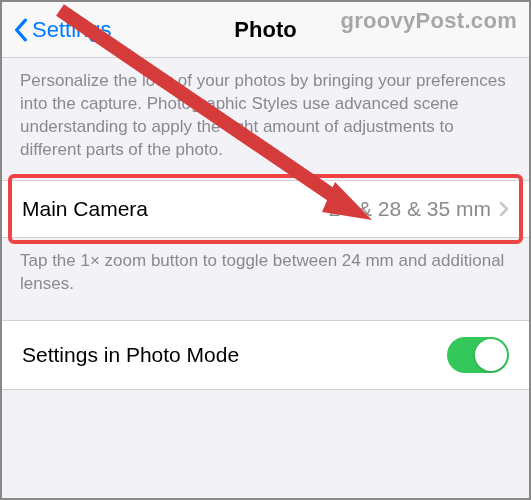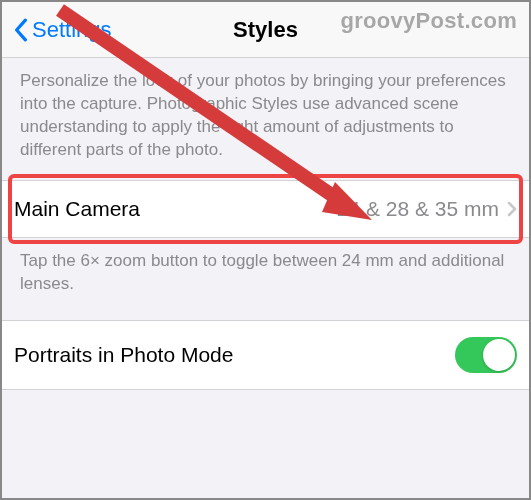--- a/index.html
+++ b/index.html
@@ -67,21 +67,21 @@
       padding: 12px 18px 18px 18px;
       font-size: 17px;
       line-height: 1.35;
       color: #8a8a8e;
     }
     .row {
       background: #fff;
       display: flex;
       align-items: center;
       justify-content: space-between;
-      padding: 16px 12px;
+      padding: 16px 20px;
       border-top: 1px solid #d1d1d6;
       border-bottom: 1px solid #d1d1d6;
       position: relative;
     }
     .row-label {
       font-size: 21px;
       color: #000;
     }
     .row-value {
       font-size: 21px;
@@ -132,42 +132,42 @@
 <div class="container">
   <div class="watermark">groovyPost.com</div>
 
   <div class="header">
     <div class="back-btn">
       <svg class="back-chevron" viewBox="0 0 12 22">
         <path d="M10 2 L2 11 L10 20" stroke="#007aff" stroke-width="3" fill="none" stroke-linecap="round" stroke-linejoin="round"></path>
       </svg>
       <span class="back-label">Settings</span>
     </div>
-    <div class="header-title">Styles</div>
+    <div class="header-title">Photo</div>
   </div>
 
   <div class="section-desc">Personalize the look of your photos by bringing your preferences into the capture. Photographic Styles use advanced scene understanding to apply the right amount of adjustments to different parts of the photo.</div>
 
   <div style="position: relative;">
     <div class="row">
       <span class="row-label">Main Camera</span>
       <span class="row-value">
         <span>24 &amp; 28 &amp; 35 mm</span>
         <svg class="row-chevron" viewBox="0 0 10 16">
           <path d="M2 2 L8 8 L2 14" stroke="#c7c7cc" stroke-width="2.5" fill="none" stroke-linecap="round" stroke-linejoin="round"></path>
         </svg>
       </span>
     </div>
     <div class="highlight-box" style="top:-6px; left:6px; right:6px; bottom:-6px;"></div>
   </div>
 
-  <div class="section-desc">Tap the 6× zoom button to toggle between 24 mm and additional lenses.</div>
+  <div class="section-desc">Tap the 1× zoom button to toggle between 24 mm and additional lenses.</div>
 
   <div class="row" style="margin-top:6px;">
-    <span class="row-label">Portraits in Photo Mode</span>
+    <span class="row-label">Settings in Photo Mode</span>
     <div class="toggle">
       <div class="toggle-knob"></div>
     </div>
   </div>
 
 
   <svg class="arrow-svg" style="left:40px; top:0px;" width="330" height="225">
     <defs>
       <marker id="arrowhead" markerWidth="12" markerHeight="12" refX="9" refY="5" orient="auto">
         <polygon points="0 0, 12 5, 0 10" fill="#d63b3b"></polygon>

